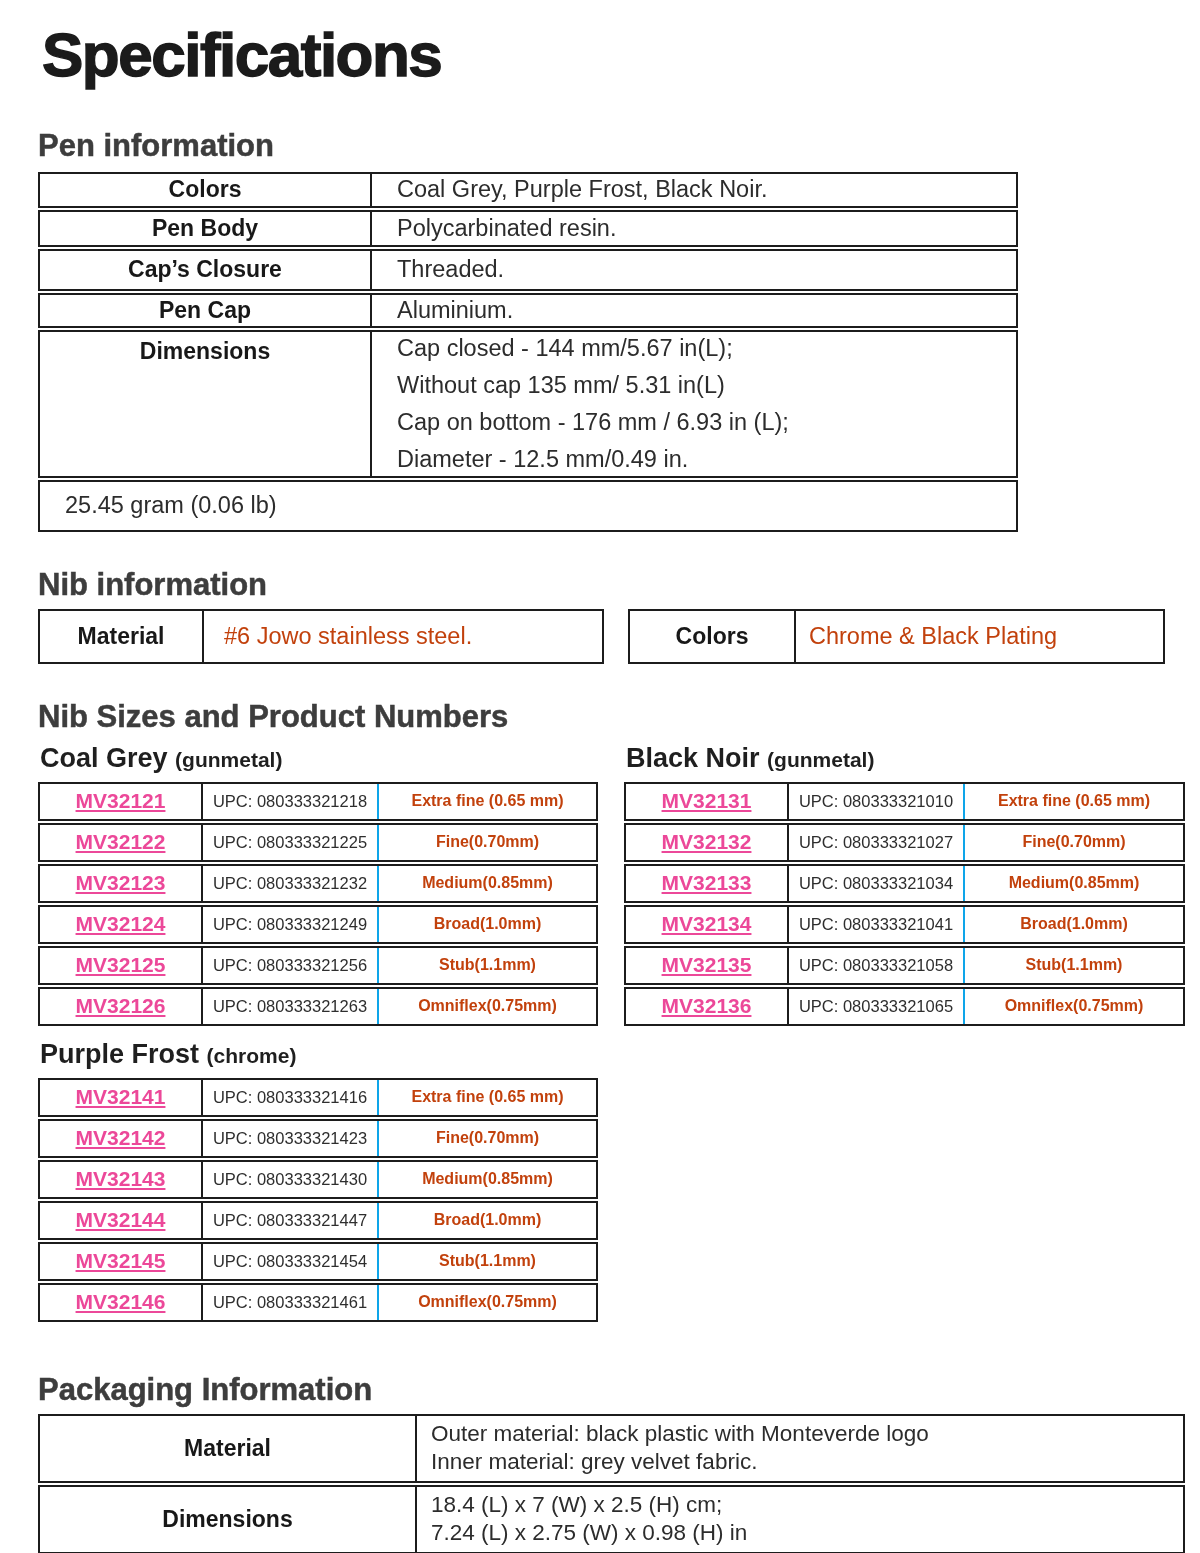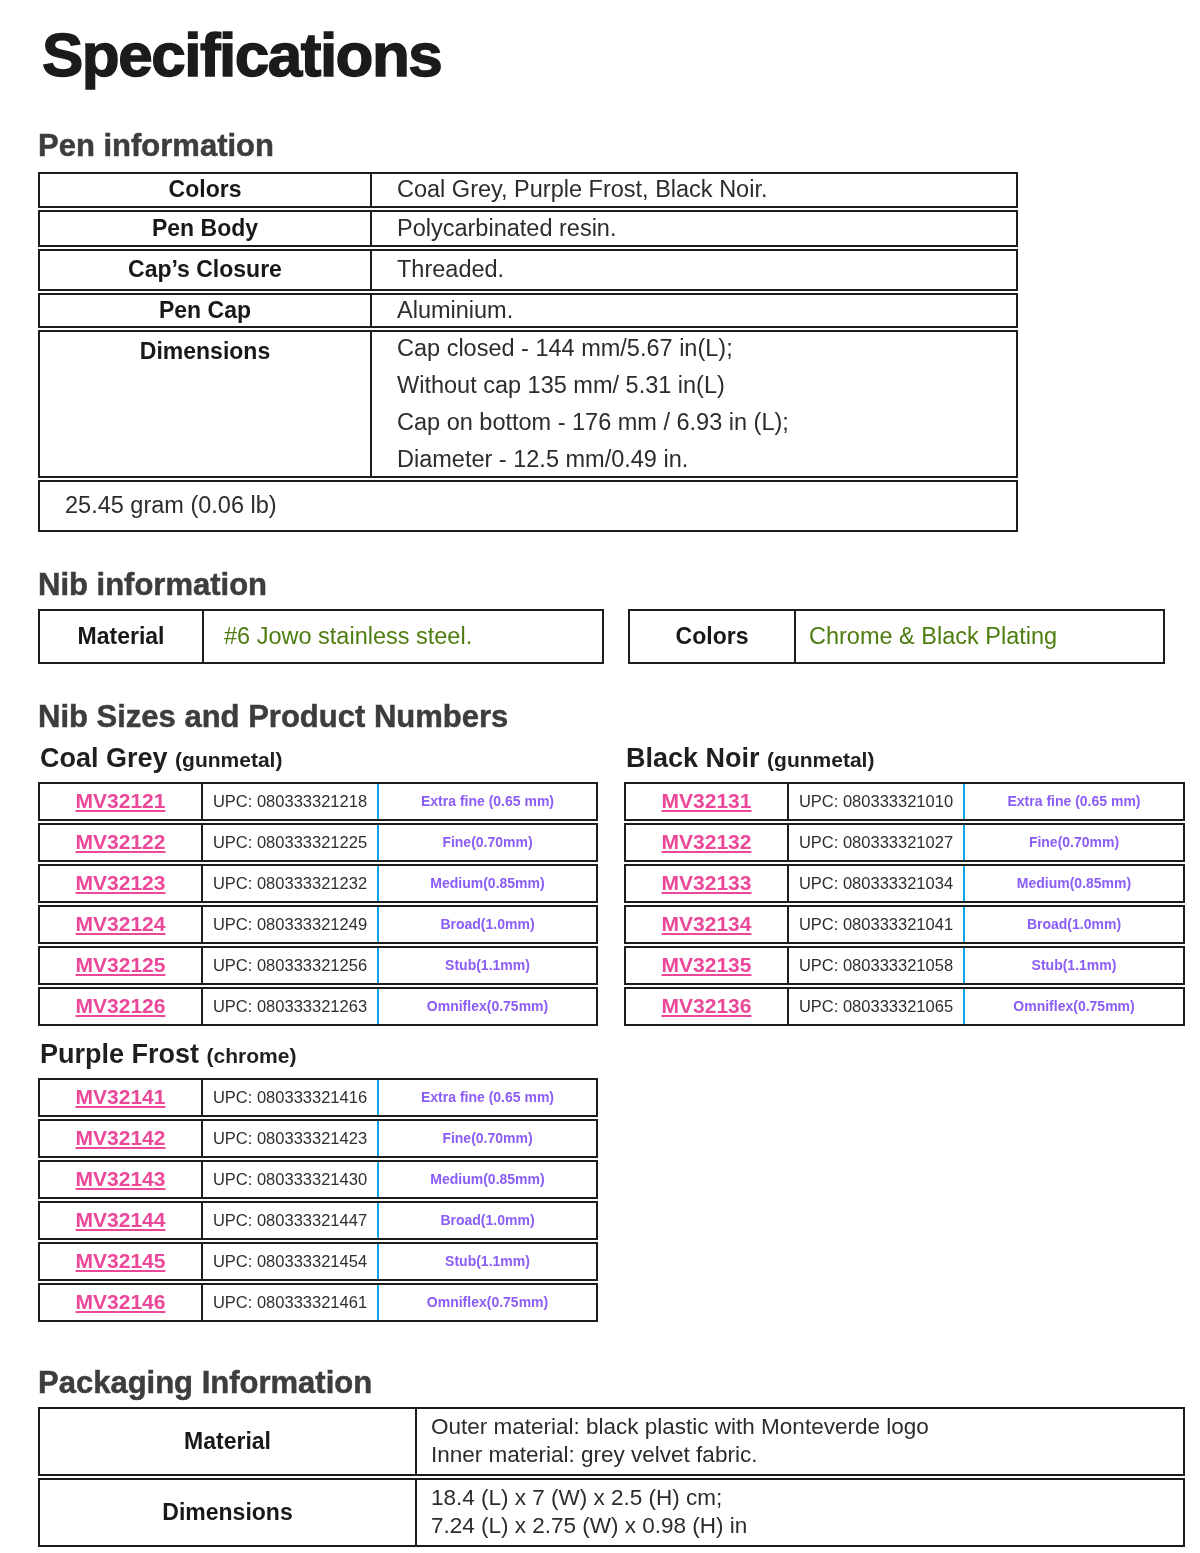--- a/index.html
+++ b/index.html
@@ -34,35 +34,35 @@
 
   
   #nib-tables { margin:7px 0 0 38px; display:flex; gap:24px; }
   .nibbox { height:55px; border:2.5px solid #1c1c1c; display:flex; align-items:stretch; background:#fff; }
   #nibbox-a { width:566px; }
   #nibbox-b { width:537px; }
   .niblab { border-right:2px solid #1c1c1c; display:flex; align-items:center; justify-content:center;
             font-weight:700; font-size:23px; color:#181818; }
   #nibbox-a .niblab { width:164px; }
   #nibbox-b .niblab { width:166px; }
-  .nibval { flex:1; display:flex; align-items:center; font-size:23.5px; color:#4d7c0f; }
+  .nibval { flex:1; display:flex; align-items:center; font-size:23.5px; color:#c2410c; }
   #nibbox-a .nibval { padding-left:20px; }
   #nibbox-b .nibval { padding-left:13px; }
 
   
   #size-cols { margin:9px 0 0 38px; display:flex; gap:26px; align-items:flex-start; }
   .colL { width:560px; } .colR { width:561px; }
   .sub { font-size:27px; font-weight:700; color:#1f1f1f; line-height:30px; margin:0 0 7px 2px; }
   .sub .fin { font-size:21px; }
   .grid .nrow { display:flex; height:39px; border:2px solid #1c1c1c; margin-bottom:2px; background:#fff; }
-  .grid .nrow:last-child { margin-bottom:4px; }
+  .grid .nrow:last-child { margin-bottom:11px; }
   .gc { display:flex; align-items:center; justify-content:center; }
   .gc1 { width:163px; border-right:2px solid #1c1c1c; font-weight:700; font-size:21px; color:#ec4899;text-decoration:underline; }
   .gc2 { width:176px; border-right:2px solid #0ea5e9; font-size:16.5px; color:#2e2e2e; }
-  .gc3 { flex:1; font-weight:700; font-size:14px; color:#8b5cf6; }
+  .gc3 { flex:1; font-weight:700; font-size:16px; color:#c2410c; }
   .pf-block { margin-top:13px; }
 </style>
 </head>
 <body>
 
 <div class="page">
 
   <div class="doc-title">Specifications</div>
 
   <div class="sec" id="pen-heading">Pen information</div>

